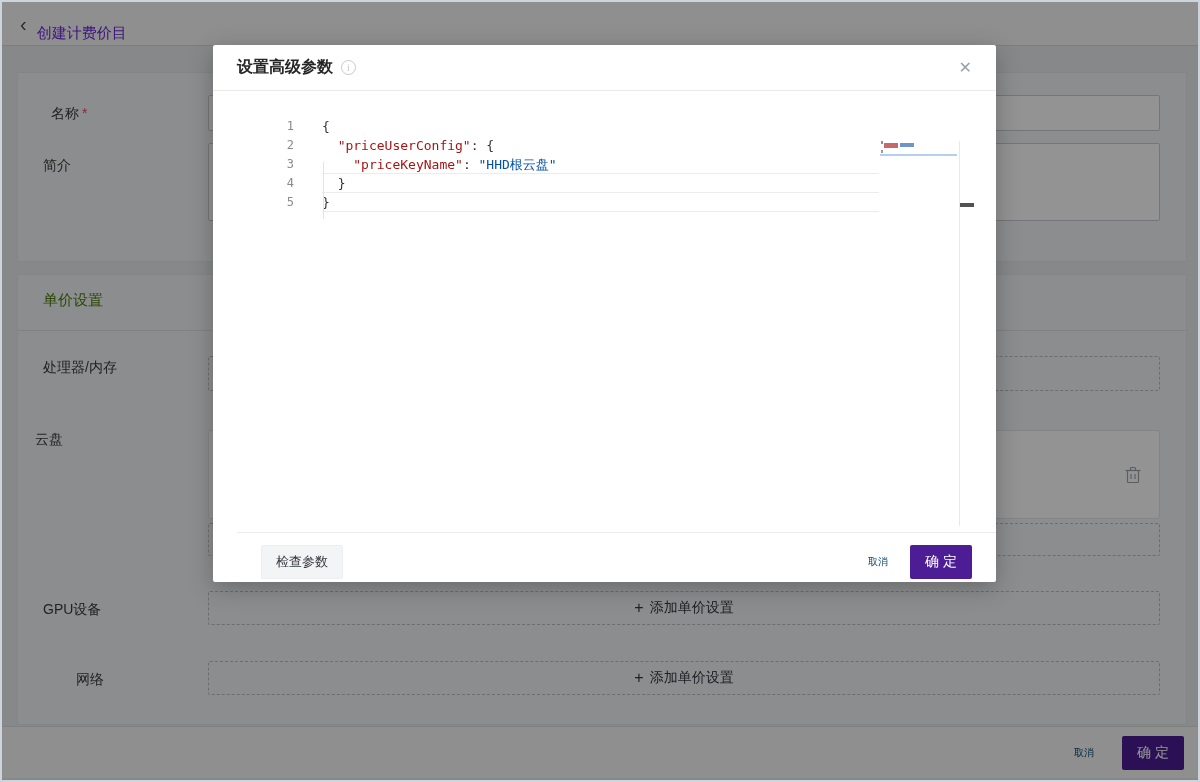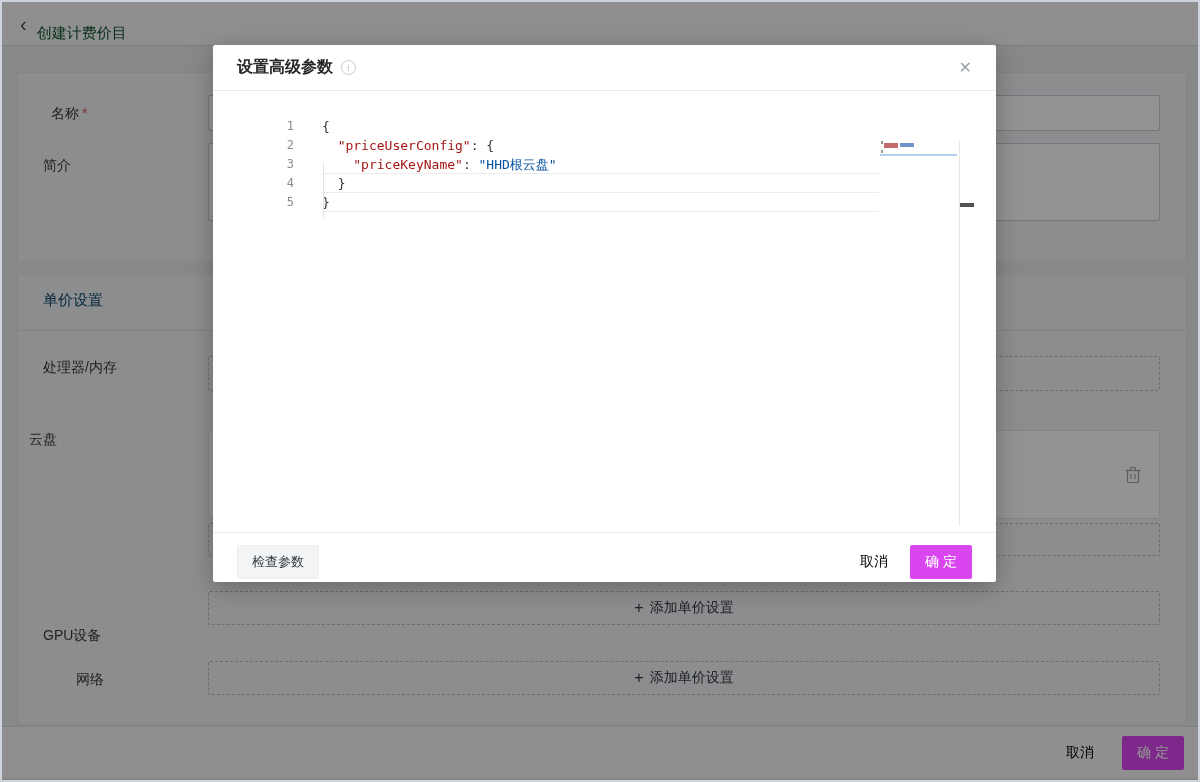--- a/index.html
+++ b/index.html
@@ -3,43 +3,43 @@
 <meta charset="utf-8">
 <style>
   * { margin:0; padding:0; box-sizing:border-box; }
   html,body { width:1200px; height:782px; }
   body { font-family:"Liberation Sans","DejaVu Sans",sans-serif; font-size:14px; color:#333; }
   .screen { position:relative; width:1200px; height:782px; border:2px solid #cdd4dc; background:#e9ebee; overflow:hidden; }
 
   
   .topbar { position:absolute; left:0; top:0; width:100%; height:44px; background:#f6f7f8; border-bottom:1px solid #d4d7da; display:flex; align-items:center; padding:0 18px; }
   .back-icon { font-size:20px; color:#4a4a4a; line-height:1; margin-right:10px; cursor:pointer; }
-  .page-title { font-size:15px; font-weight:500; color:#14532d;margin-top:20px; }
+  .page-title { font-size:15px; font-weight:500; color:#6d28d9;margin-top:20px; }
 
   .card { position:absolute; left:15px; width:1170px; background:#f2f3f5; border:1px solid #e4e6e9; }
   .card1 { top:70px; height:190px; }
   .card2 { top:272px; height:451px; }
 
   .f-label { position:absolute; font-size:14px; color:#3b3b3b; }
   .req { color:#e34d59; margin-left:3px; }
   .text-input { position:absolute; left:190px; width:952px; height:36px; background:#fdfdfd; border:1px solid #c9ccd0; border-radius:2px; padding:0 8px; font-size:13px; }
   .text-area { position:absolute; left:190px; width:952px; height:78px; background:#fdfdfd; border:1px solid #c9ccd0; border-radius:2px; padding:6px 8px; font-size:13px; resize:none; font-family:inherit; }
 
-  .section-title { position:absolute; left:25px; top:16px; font-size:15px; font-weight:500; color:#0c4a6e; }
+  .section-title { position:absolute; left:25px; top:16px; font-size:15px; font-weight:500; color:#4d7c0f; }
   .section-divider { position:absolute; left:0; top:55px; width:100%; border-bottom:1px solid #dcdee1; }
 
   .add-row { position:absolute; left:190px; width:952px; border:1px dashed #b9bcc1; border-radius:2px; display:flex; align-items:center; justify-content:center; gap:6px; color:#33383f; font-size:14px; cursor:pointer; background:transparent; }
   .plus { font-size:16px; color:#33383f; line-height:1; }
 
   .item-card { position:absolute; left:190px; top:155px; width:952px; height:89px; background:#fdfdfe; border:1px solid #e2e4e7; border-radius:2px; }
   .trash { position:absolute; right:18px; top:50%; margin-top:-9px; width:16px; height:18px; cursor:pointer; }
 
   .page-footer { position:absolute; left:0; top:724px; width:100%; height:52px; background:#f6f7f8; border-top:1px solid #d9dcdf; display:flex; align-items:center; justify-content:flex-end; padding-right:14px; gap:28px; }
-  .btn-text { font-size:14px; color:#000000; cursor:pointer; }
-  .btn-primary { background:#d946ef; color:#fff; font-size:14px; border:none; border-radius:2px; padding:8px 15px; cursor:pointer; }
+  .btn-text { font-size:10px; color:#0c4a6e; cursor:pointer; }
+  .btn-primary { background:#4c1d95; color:#fff; font-size:14px; border:none; border-radius:2px; padding:8px 15px; cursor:pointer; }
 
   
   .overlay { position:absolute; inset:0; background:rgba(0,0,0,0.42); z-index:10; }
   .modal { position:absolute; left:211px; top:43px; width:783px; height:537px; background:#ffffff; border-radius:2px; box-shadow:0 6px 24px rgba(0,0,0,0.25); z-index:20; }
   .modal-header { height:46px; display:flex; align-items:center; padding:16px 24px; border-bottom:1px solid #e9ebee; }
   .modal-title { font-size:16px; font-weight:700; color:#262626; }
   .info-icon { width:15px; height:15px; border:1px solid #c6c9ce; border-radius:50%; color:#c6c9ce; font-size:10px; line-height:13px; text-align:center; margin-left:8px; font-family:"Liberation Serif",serif; }
   .modal-close { margin-left:auto; font-size:16px; color:#9aa0a8; cursor:pointer; line-height:1; }
 
   .modal-body { position:relative; height:441px; }
@@ -60,21 +60,21 @@
   
   .minimap { position:absolute; left:668px; top:24px; width:78px; height:60px; }
   .mm-speck { position:absolute; left:0; top:0; width:2px; height:3px; background:#8f8f8f; }
   .mm-red { position:absolute; left:3px; top:2px; width:14px; height:5px; background:#c56a6a; }
   .mm-blue { position:absolute; left:19px; top:2px; width:14px; height:4px; background:#6f94c9; }
   .mm-speck2 { position:absolute; left:0; top:9px; width:2px; height:3px; background:#9a9a9a; }
   .mm-line { position:absolute; left:-1px; top:13px; width:77px; height:2px; background:#b4cff0; }
   .scroll-track { position:absolute; left:746px; top:24px; height:385px; border-left:1px solid #e8e8e8; }
   .ruler-dash { position:absolute; left:747px; top:86px; width:14px; height:4px; background:#525252; }
 
-  .modal-footer { height:58px; border-top:1px solid #e9ebee; display:flex; align-items:center; padding:16px 24px; }
+  .modal-footer { height:58px; border-top:1px solid #e9ebee; display:flex; align-items:center; padding:16px 24px;margin-left:24px; }
   .btn-light { background:#f3f4f6; border:1px solid #eceef0; color:#33383f; font-size:13px; padding:7px 14px; border-radius:2px; cursor:pointer; }
   .modal-footer .spacer { flex:1; }
   .modal-footer .btn-text { margin-right:22px; }
 </style>
 </head>
 <body>
 
 <div class="screen">
 
   <div class="topbar">
@@ -94,36 +94,36 @@
   <div class="card card2">
     <div class="section-title">单价设置</div>
     <div class="section-divider"></div>
 
     <div class="f-label" style="left:25px; top:84px;">处理器/内存</div>
     <div class="add-row" style="top:81px; height:35px;">
       <span class="plus">+</span>
       <span>添加单价设置</span>
     </div>
 
-    <div class="f-label" style="left:11px; top:156px;">云盘</div>
+    <div class="f-label" style="left:17px; top:156px;">云盘</div>
     <div class="item-card">
       <svg class="trash" viewBox="0 0 16 18" fill="none" stroke="#9da2aa" stroke-width="1.2">
         <rect x="2.5" y="4.5" width="11" height="12" rx="1"></rect>
         <line x1="0.5" y1="4.5" x2="15.5" y2="4.5"></line>
         <path d="M5.5 4.5 v-2 a1 1 0 0 1 1-1 h3 a1 1 0 0 1 1 1 v2"></path>
         <line x1="6" y1="8" x2="6" y2="13"></line>
         <line x1="10" y1="8" x2="10" y2="13"></line>
       </svg>
     </div>
     <div class="add-row" style="top:248px; height:33px;">
       <span class="plus">+</span>
       <span>添加单价设置</span>
     </div>
 
-    <div class="f-label" style="left:25px; top:326px;margin-top:26px;">GPU设备</div>
+    <div class="f-label" style="left:25px; top:326px;">GPU设备</div>
     <div class="add-row" style="top:316px; height:34px;">
       <span class="plus">+</span>
       <span>添加单价设置</span>
     </div>
 
     <div class="f-label" style="left:25px; top:396px;margin-left:33px;">网络</div>
     <div class="add-row" style="top:386px; height:34px;">
       <span class="plus">+</span>
       <span>添加单价设置</span>
     </div>

